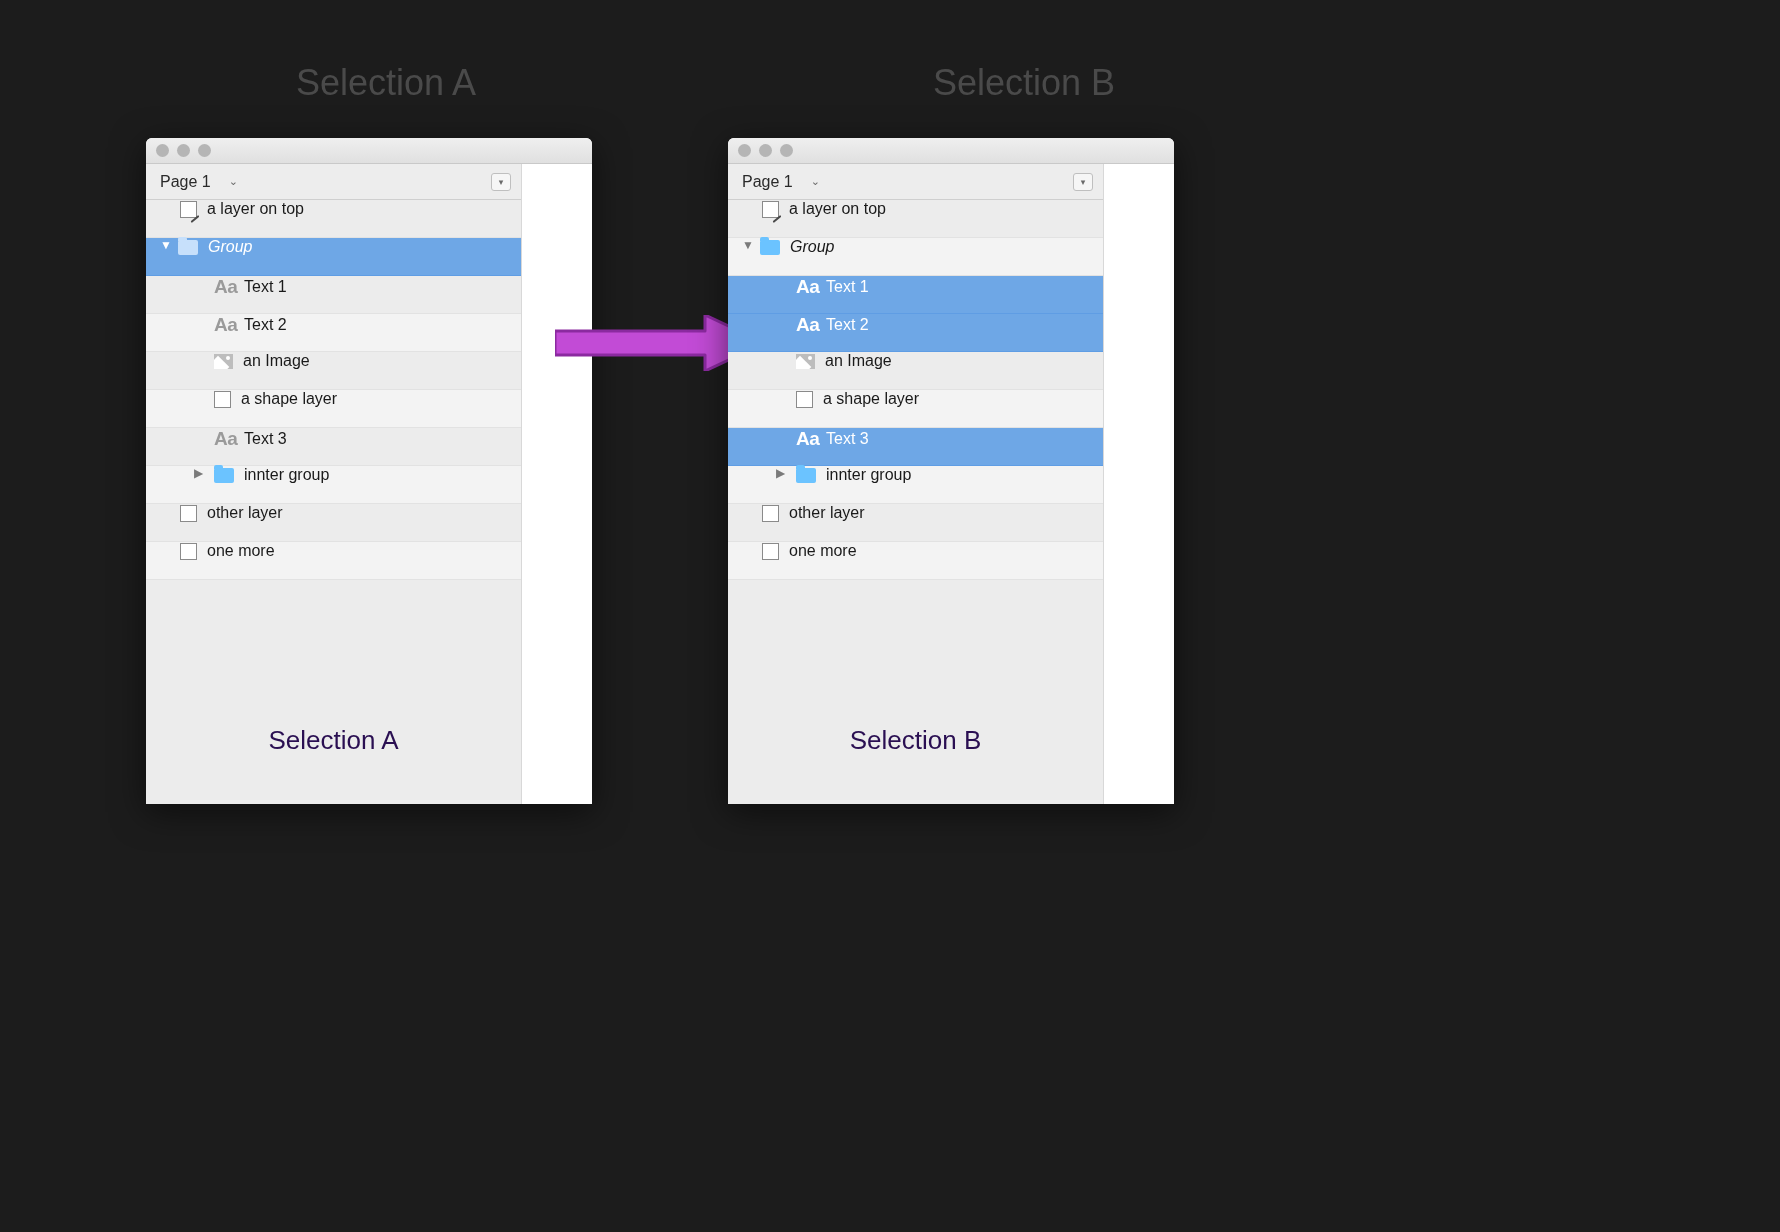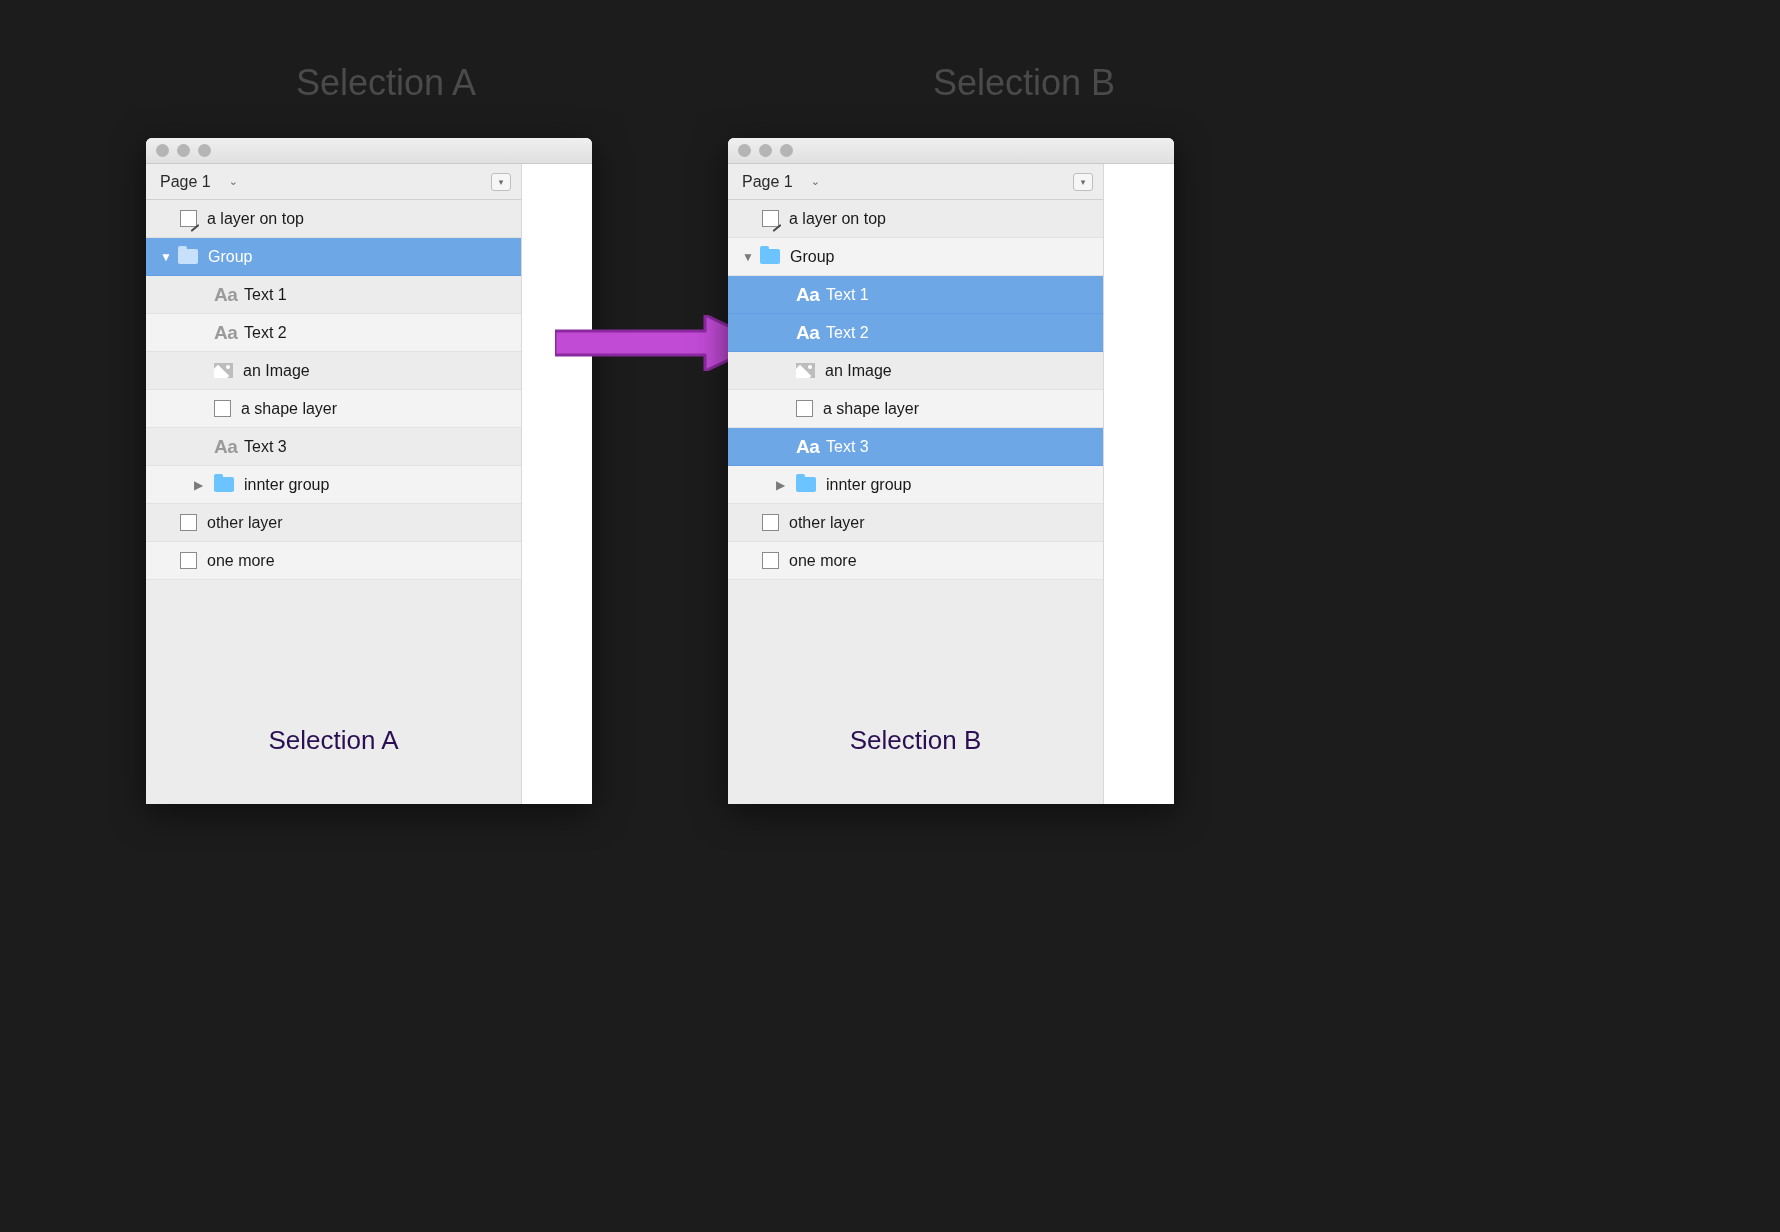--- a/index.html
+++ b/index.html
@@ -77,41 +77,41 @@
     border: 1px solid #bfbfbf;
     border-radius: 3px;
     background: #f6f6f6;
     display: flex; align-items: center; justify-content: center;
     font-size: 9px; color: #6a6a6a;
   }
 
   .layer-row {
     height: 38px;
     display: flex;
-    align-items: center;
+    align-items: flex-start;
     font-size: 16px;
     color: #1a1a1a;
     border-bottom: 1px solid #e2e2e2;
     position: relative;
     background: #ececec;
   }
   .layer-row.alt {
     background: #f3f3f3;
   }
   .layer-row.selected {
     background: #6ea7e6;
     color: #ffffff;
     border-bottom: 1px solid #5f9de4;
   }
   .layer-row.selected .aa-icon,
   .layer-row.selected .disclosure,
   .layer-row.selected .layer-label { color: #fff; }
 
   .indent-0 .cell { padding-left: 34px; }
-  .indent-1 .cell { padding-left: 32px; }
+  .indent-1 .cell { padding-left: 32px; font-style: italic; }
   .indent-2 .cell { padding-left: 68px; }
 
   .cell { display: flex; align-items: center; gap: 10px; width: 100%; }
 
   .disclosure {
     position: absolute;
     left: 14px;
     font-size: 12px;
     color: #7a7a7a;
   }

